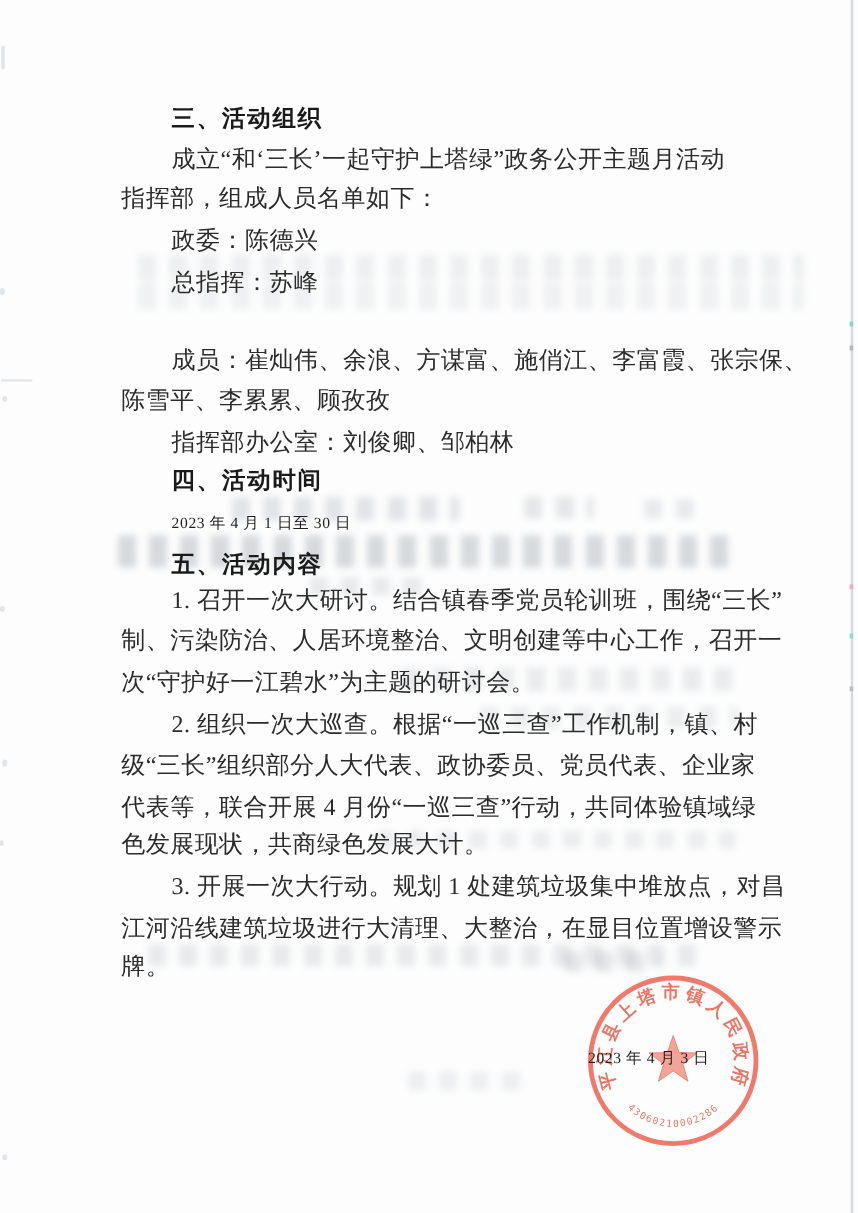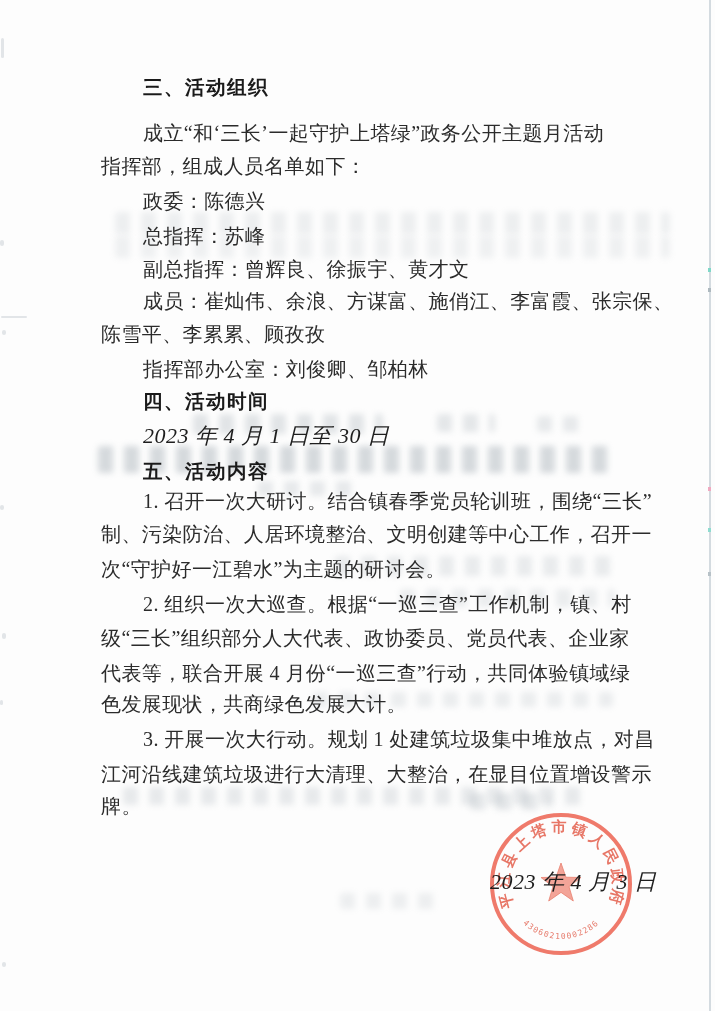--- a/index.html
+++ b/index.html
@@ -19,24 +19,23 @@
     color:#2b2b2b;
   }
   .line.heading{
     font-family:"Liberation Sans","DejaVu Sans",sans-serif;
     font-weight:700;
     font-size:19.5px;
     letter-spacing:1.5px;
     color:#1a1a1a;
   }
   .line.datey{
-    font-size:22px;
+    font-size:13px;
     letter-spacing:0.5px;
     color:#1e1e1e;
-    font-style:italic;
   }
   
   .bleed{
     position:absolute;
     background:repeating-linear-gradient(90deg,#9aa5ad 0px,#9aa5ad 15px,rgba(0,0,0,0) 15px,rgba(0,0,0,0) 26px);
     filter:blur(3px);
     border-radius:3px;
     pointer-events:none;
   }
   
@@ -68,26 +67,25 @@
   <div class="bleed" style="left:537px;top:416px;width:48px;height:16px;opacity:.22"></div>
   <div class="bleed" style="left:98px;top:446px;width:515px;height:27px;opacity:.40"></div>
   <div class="bleed" style="left:258px;top:481px;width:95px;height:15px;opacity:.22"></div>
   <div class="bleed" style="left:335px;top:556px;width:280px;height:20px;opacity:.20"></div>
   <div class="bleed" style="left:400px;top:589px;width:215px;height:18px;opacity:.18"></div>
   <div class="bleed" style="left:313px;top:692px;width:300px;height:15px;opacity:.18"></div>
   <div class="bleed" style="left:123px;top:787px;width:460px;height:18px;opacity:.22"></div>
   <div class="bleed" style="left:470px;top:793px;width:80px;height:17px;opacity:.25"></div>
   <div class="bleed" style="left:340px;top:893px;width:100px;height:16px;opacity:.16"></div>
 
-  <div class="line heading" style="left:143px;top:76px">三、活动组织</div>
+  <div class="line heading" style="left:143px;top:88px">三、活动组织</div>
   <div class="line" style="left:101px;top:155px">指挥部，组成人员名单如下：</div>
   <div class="line" style="left:143px;top:122px">成立“和‘三长’一起守护上塔绿”政务公开主题月活动</div>
   <div class="line" style="left:143px;top:190px">政委：陈德兴</div>
   <div class="line" style="left:143px;top:225px">总指挥：苏峰</div>
-  <div class="line" style="left:143px;top:258px">副总指挥：曾辉良、徐振宇、黄才文</div>
   <div class="line" style="left:101px;top:323px">陈雪平、李累累、顾孜孜</div>
   <div class="line" style="left:143px;top:290px">成员：崔灿伟、余浪、方谋富、施俏江、李富霞、张宗保、</div>
   <div class="line" style="left:143px;top:358px">指挥部办公室：刘俊卿、邹柏林</div>
   <div class="line heading" style="left:143px;top:390px">四、活动时间</div>
   <div class="line datey" style="left:143px;top:425px">2023 年 4 月 1 日至 30 日</div>
   <div class="line heading" style="left:143px;top:460px">五、活动内容</div>
   <div class="line" style="left:143px;top:490px">1. 召开一次大研讨。结合镇春季党员轮训班，围绕“三长”</div>
   <div class="line" style="left:101px;top:523px">制、污染防治、人居环境整治、文明创建等中心工作，召开一</div>
   <div class="line" style="left:101px;top:558px">次“守护好一江碧水”为主题的研讨会。</div>
   <div class="line" style="left:143px;top:593px">2. 组织一次大巡查。根据“一巡三查”工作机制，镇、村</div>

